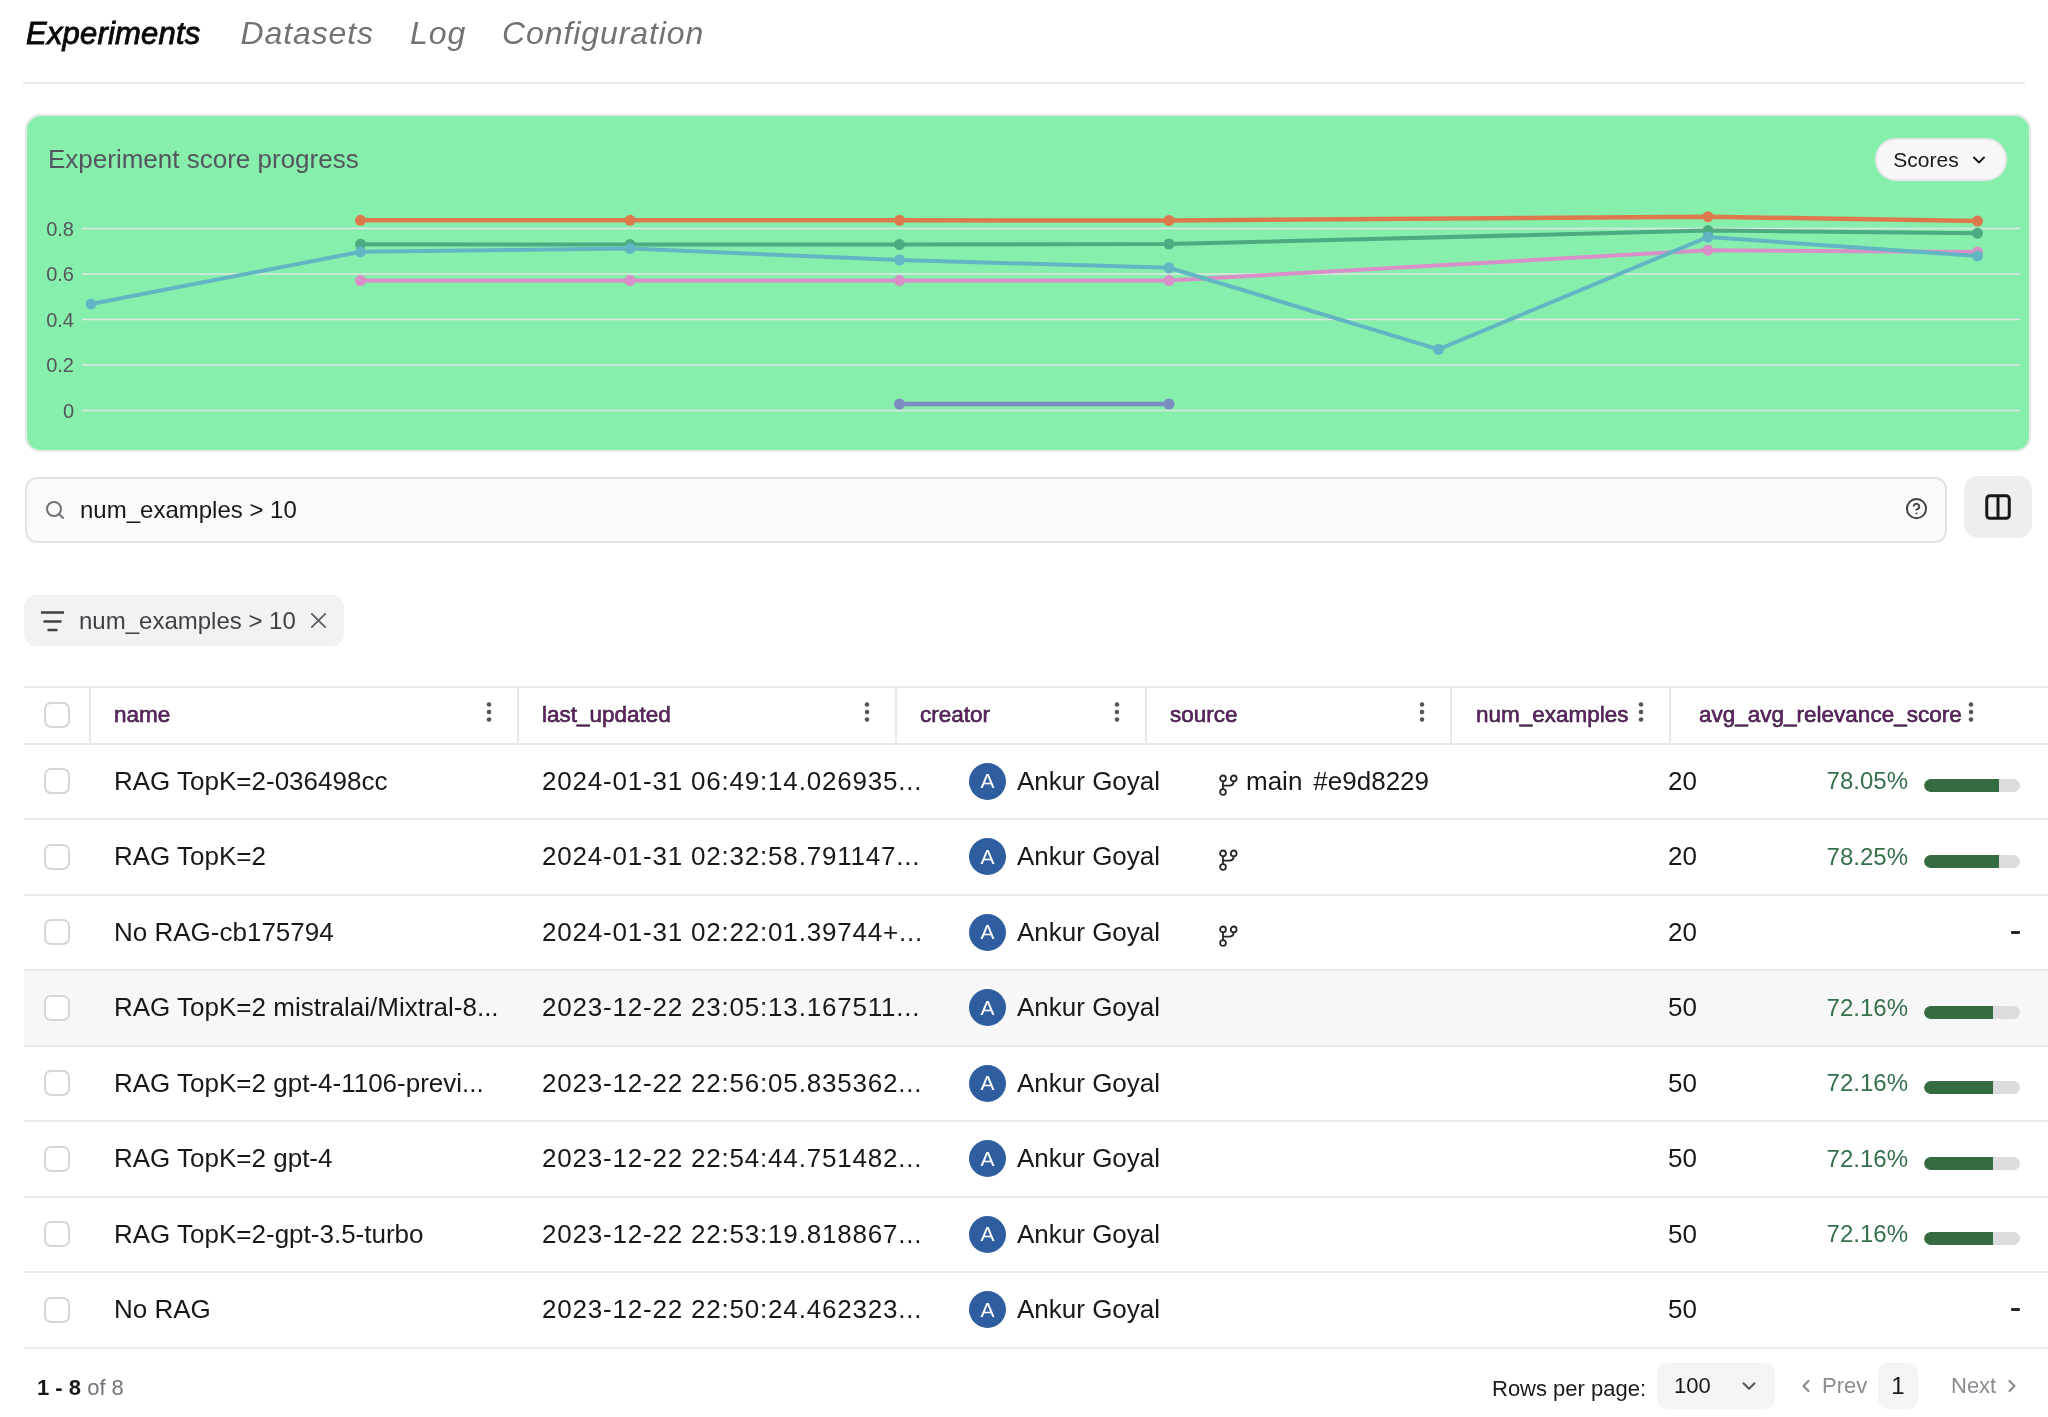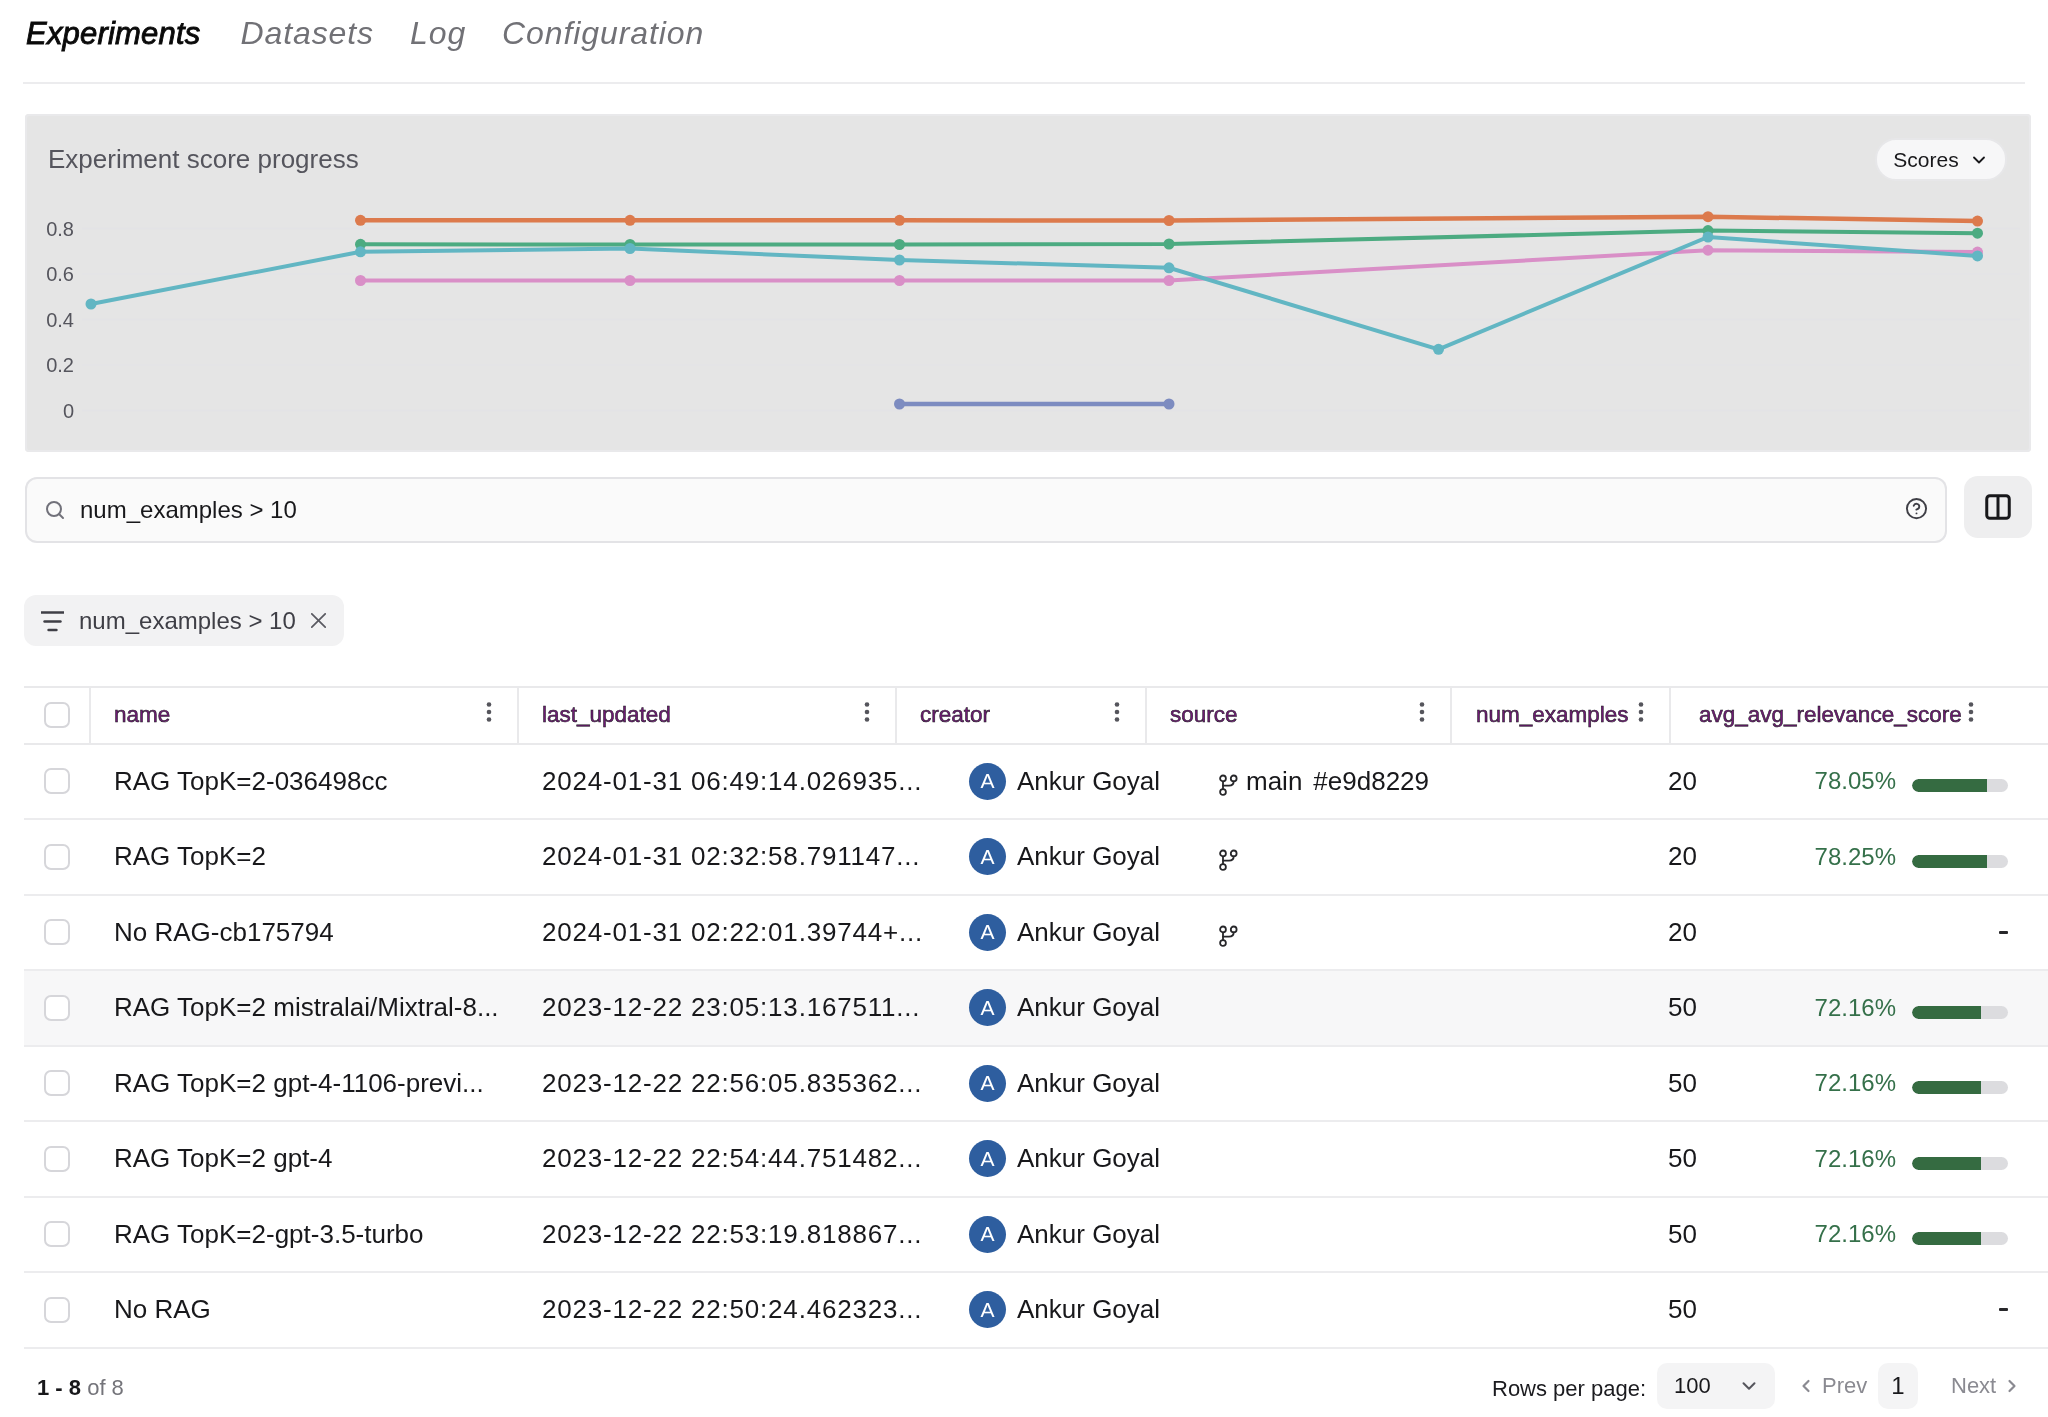--- a/index.html
+++ b/index.html
@@ -3,21 +3,21 @@
 <meta charset="utf-8">
 <style>
 * { margin:0; padding:0; box-sizing:border-box; }
 html,body { width:2048px; height:1417px; background:#ffffff; font-family:"Liberation Sans", sans-serif; overflow:hidden; }
 .abs { position:absolute; }
 
 .tabs { position:absolute; left:26px; top:15px; display:flex; gap:36px; align-items:baseline; font-size:32px; color:#717176; letter-spacing:0.9px;font-style:italic; }
 .tabs .active { color:#0a0a0a; -webkit-text-stroke:0.9px #0a0a0a; letter-spacing:0.2px; font-size:31px; margin-right:4px; }
 .hr1 { position:absolute; left:23px; top:82px; width:2002px; height:2px; background:#ececee; }
 
-.card { position:absolute; left:25px; top:114px; width:2006px; height:338px; background:#e5e5e5; border-radius:4px; box-shadow:inset 0 0 0 2px #e9e9eb; }
+.card { position:absolute; left:25px; top:114px; width:2006px; height:338px; background:#86efac; border-radius:16px; box-shadow:inset 0 0 0 2px #e9e9eb; }
 .card .title { position:absolute; left:23px; top:30px; font-size:26px; color:#55555d; }
 .scoresbtn { position:absolute; right:24px; top:24px; width:132px; height:43px; background:#f7f7f8; border:2px solid #e7e7e9; border-radius:21px; display:flex; align-items:center; justify-content:center; gap:10px; font-size:21px; color:#18181b; }
 
 .search { position:absolute; left:25px; top:477px; width:1922px; height:66px; background:#fafafa; box-shadow:inset 0 0 0 2px #e3e3e6; border-radius:12px; display:flex; align-items:center; padding-left:18px; }
 .search .q { font-size:24px; color:#18181b; margin-left:13px; }
 .search .help { position:absolute; right:19px; top:50%; transform:translateY(-56%); }
 .colbtn { position:absolute; left:1964px; top:476px; width:68px; height:62px; background:#eeeeef; border-radius:14px; display:flex; align-items:center; justify-content:center; }
 
 .chip { position:absolute; left:24px; top:595px; height:51px; background:#f2f2f3; border-radius:12px; display:flex; align-items:center; padding:0 18px 0 17px; }
 .chip .t { font-size:24px; color:#3f3f46; margin:0 15px 0 15px; }
@@ -26,21 +26,21 @@
 .thead .hc { position:relative; display:flex; align-items:center; border-right:2px solid #e9e9eb; }
 .thead .hc.last { border-right:none; }
 .hc .dots { position:absolute; right:16px; top:50%; transform:translateY(-50%); }
 .rows { position:absolute; left:24px; top:744.5px; width:2024px; }
 .row { display:flex; height:75.5px; border-bottom:2px solid #ececee; font-size:26px; color:#18181b; align-items:stretch; }
 .row.alt { background:#f7f7f8; }
 .cell { display:flex; align-items:center; }
 .c0 { width:67px; } .c1 { width:428px; padding-left:23px; } .c2 { width:427px; padding-left:23px; letter-spacing:0.8px; }
 .c3 { width:250px; padding-left:23px; } .c4 { width:305px; padding-left:23px; }
 .c5 { width:219px; justify-content:flex-end; padding-right:23px; }
-.c6 { width:328px; justify-content:flex-end; padding-right:40px; }
+.c6 { width:328px; justify-content:flex-end; padding-right:28px; }
 .cbx { width:26px; height:26px; border:2px solid #d6d6da; border-radius:7px; background:#fff; margin-left:20px; }
 .avatar { width:37px; height:37px; border-radius:50%; background:#2e5e9f; color:#fff; display:flex; align-items:center; justify-content:center; font-size:21px; margin-right:11px; flex:none; }
 .pct { color:#35704a; margin-right:16px; font-size:24px; }
 .bar { width:96px; height:13px; border-radius:7px; background:#dcdcdf; overflow:hidden; margin-top:9px; }
 .bar i { display:block; height:13px; background:#356b41; border-radius:7px 0 0 7px; }
 .gitb { margin-right:5px; flex:none; }
 .srctxt { margin-right:11px; }
 .f18 { position:absolute; left:37px; top:1375px; font-size:22px; color:#18181b; font-weight:700; }
 .f18 span { font-weight:400; color:#74747a; }
 .rpp { position:absolute; left:1492px; top:1376px; font-size:22px; color:#1b1b1f; }

